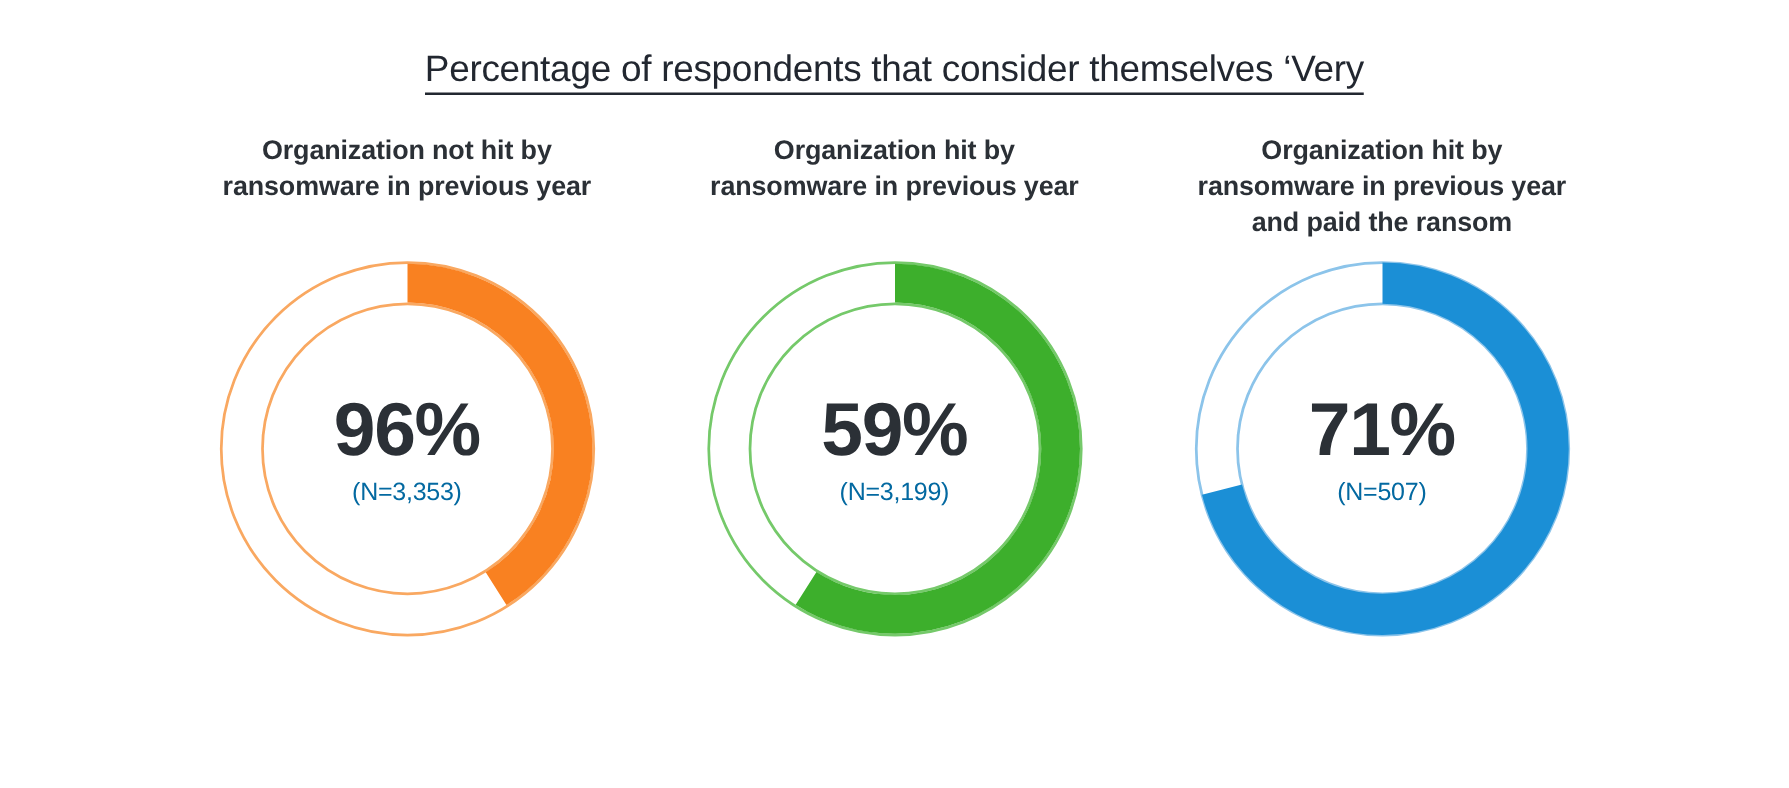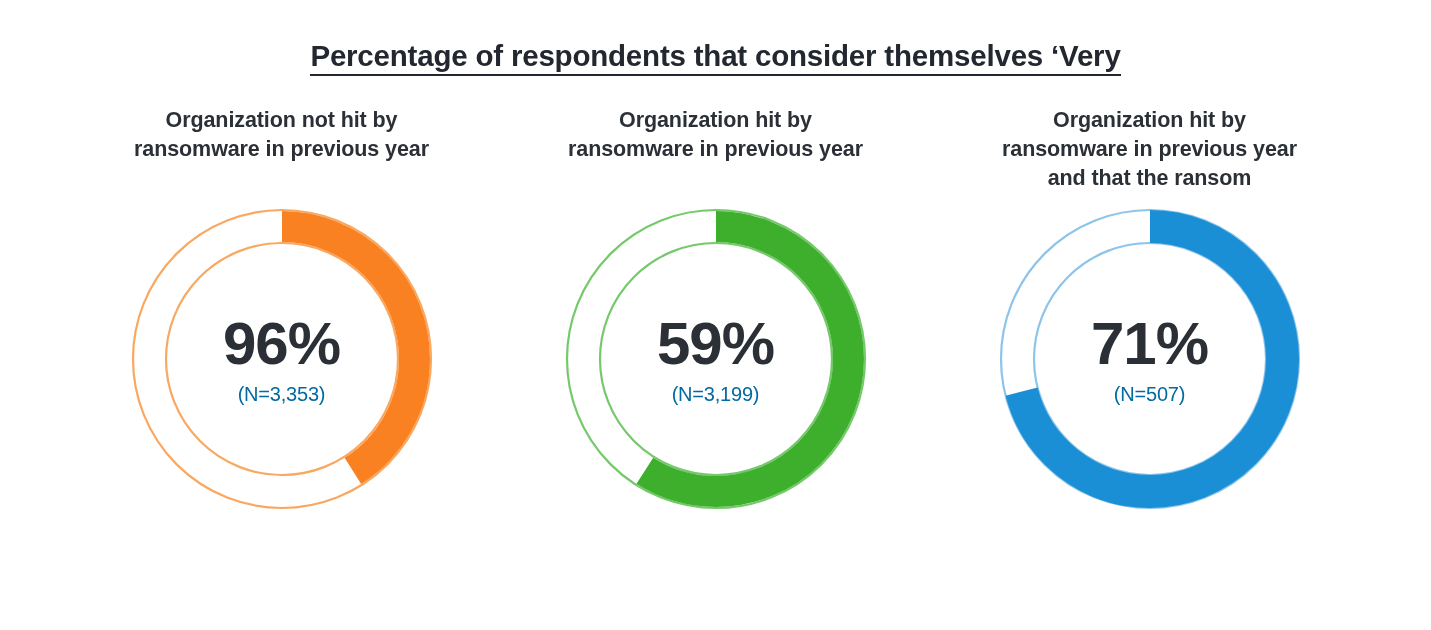--- a/index.html
+++ b/index.html
@@ -26,39 +26,38 @@
   }
 
   
   .title-block {
     margin-top: 38px;
     text-align: center;
     width: 1000px;
   }
   .title-line {
     font-size: 29.5px;
-    font-weight: bold;
+    font-weight: normal;
     line-height: 35px;
     letter-spacing: -0.2px;
     color: #222730;
     display: inline-block;
     border-bottom: 2px solid #222730;
     padding-bottom: 1px;
     margin-bottom: 4px;
     white-space: nowrap;
   }
 
   
   .panels {
     margin-top: 26px;
     width: 1431px;
     display: flex;
     justify-content: center;
     align-items: center;
-    gap: 44px;
   }
   .panel {
     width: 390px;
     display: flex;
     flex-direction: column;
     align-items: center;
   }
   .panel-label {
     text-align: center;
     font-size: 21.5px;
@@ -155,21 +154,21 @@
           <div class="pct">59%</div>
           <div class="n-label">(N=3,199)</div>
         </div>
       </div>
     </div>
 
     <div class="panel">
       <div class="panel-label">
         <span class="lbl-line">Organization hit by</span>
         <span class="lbl-line">ransomware in previous year</span>
-        <span class="lbl-line">and that the ransom</span>
+        <span class="lbl-line">and paid the ransom</span>
       </div>
       <div class="donut-wrap">
         <svg viewBox="0 0 306 306">
           <circle cx="153" cy="153" r="149" fill="none" stroke="#8CC4EA" stroke-width="2.2"></circle>
           <circle cx="153" cy="153" r="116" fill="none" stroke="#8CC4EA" stroke-width="2.2"></circle>
           <circle class="arc" cx="153" cy="153" r="132.5" fill="none" stroke="#1B8FD6" stroke-width="33" stroke-dasharray="591.09 241.43" transform="rotate(-90 153 153)"></circle>
         </svg>
         <div class="donut-center">
           <div class="pct">71%</div>
           <div class="n-label">(N=507)</div>

